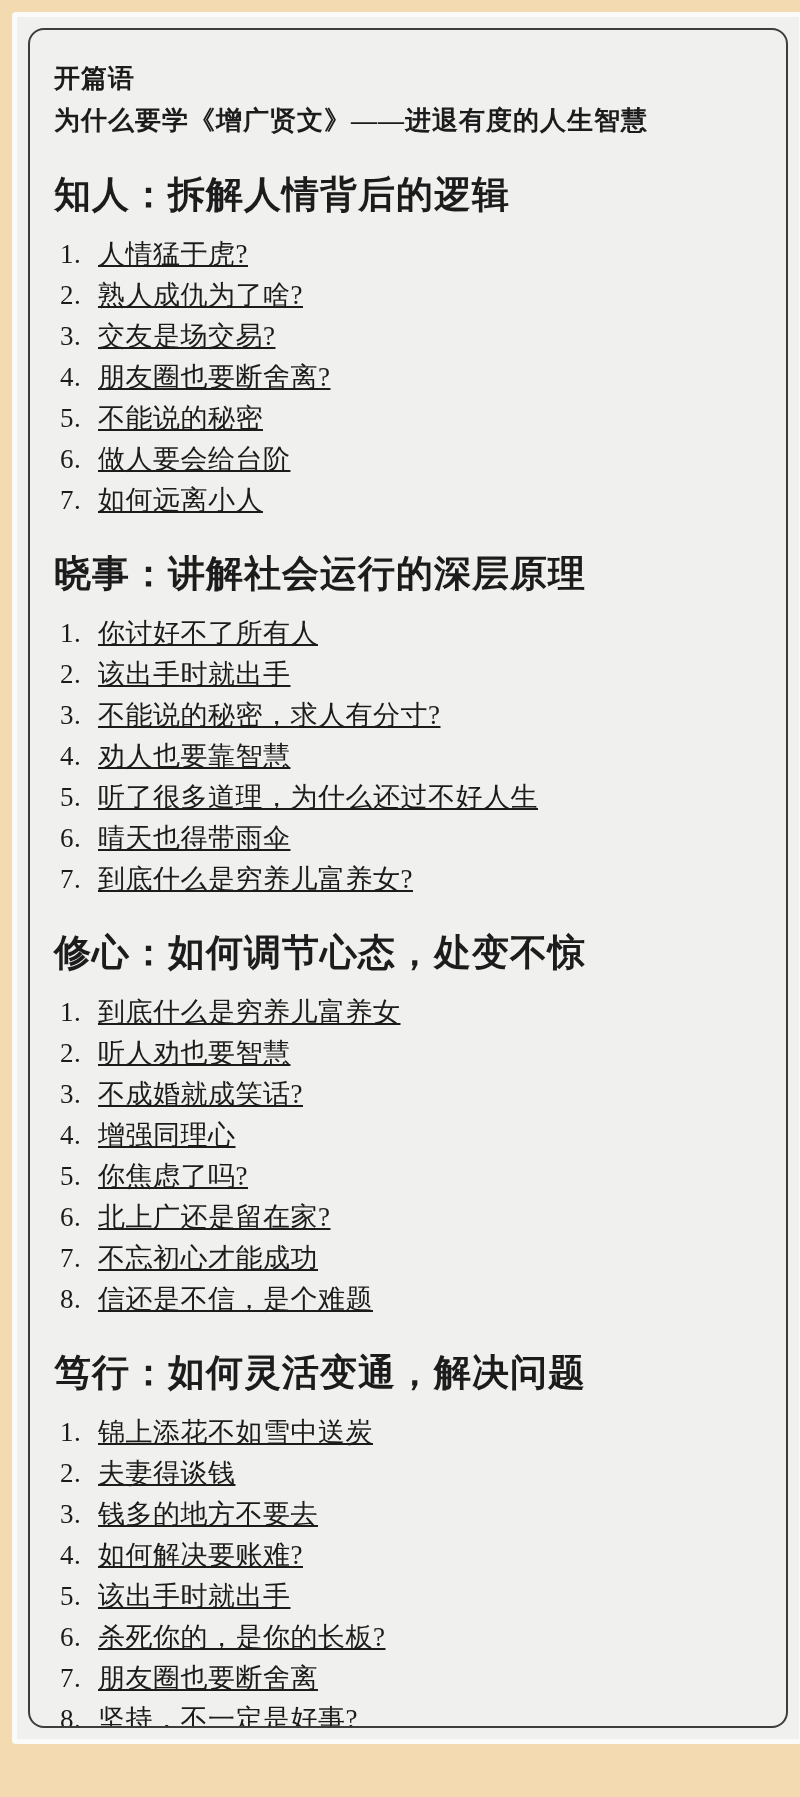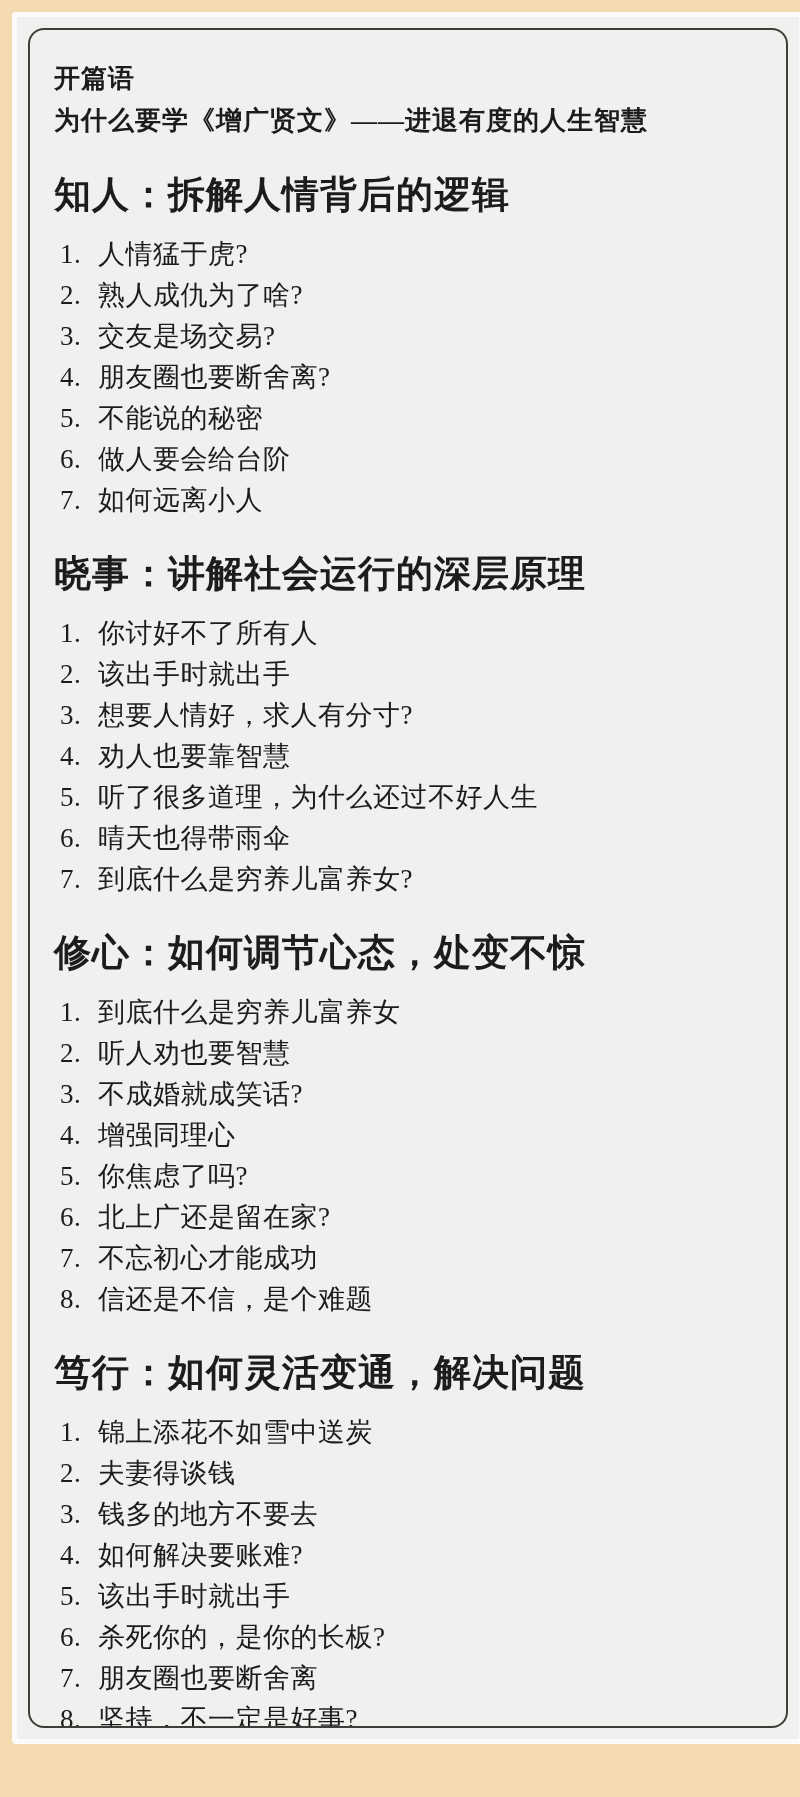--- a/index.html
+++ b/index.html
@@ -64,20 +64,21 @@
     letter-spacing: 0.5px;
   }
   .item-number {
     width: 30px;
     flex: 0 0 30px;
     text-align: left;
     padding-left: 6px;
   }
   .item-text {
     padding-left: 8px;
+    text-decoration: underline;
   }
 </style>
 </head>
 <body>
 
 <div class="card">
   <div class="frame">
 
     <div class="intro-line">开篇语</div>
 
@@ -123,21 +124,21 @@
             <li class="toc-item">
               <span class="item-number">1.</span>
               <span class="item-text">你讨好不了所有人</span>
             </li>
             <li class="toc-item">
               <span class="item-number">2.</span>
               <span class="item-text">该出手时就出手</span>
             </li>
             <li class="toc-item">
               <span class="item-number">3.</span>
-              <span class="item-text">想要人情好，求人有分寸?</span>
+              <span class="item-text">不能说的秘密，求人有分寸?</span>
             </li>
             <li class="toc-item">
               <span class="item-number">4.</span>
               <span class="item-text">劝人也要靠智慧</span>
             </li>
             <li class="toc-item">
               <span class="item-number">5.</span>
               <span class="item-text">听了很多道理，为什么还过不好人生</span>
             </li>
             <li class="toc-item">

